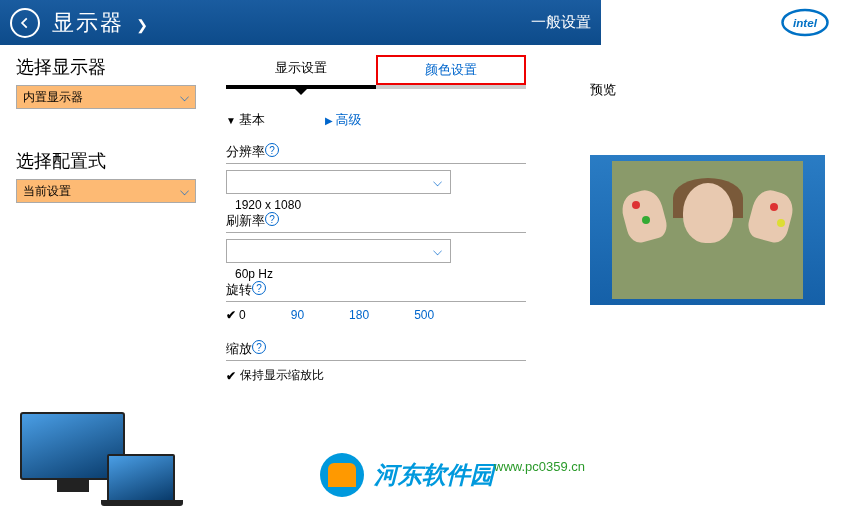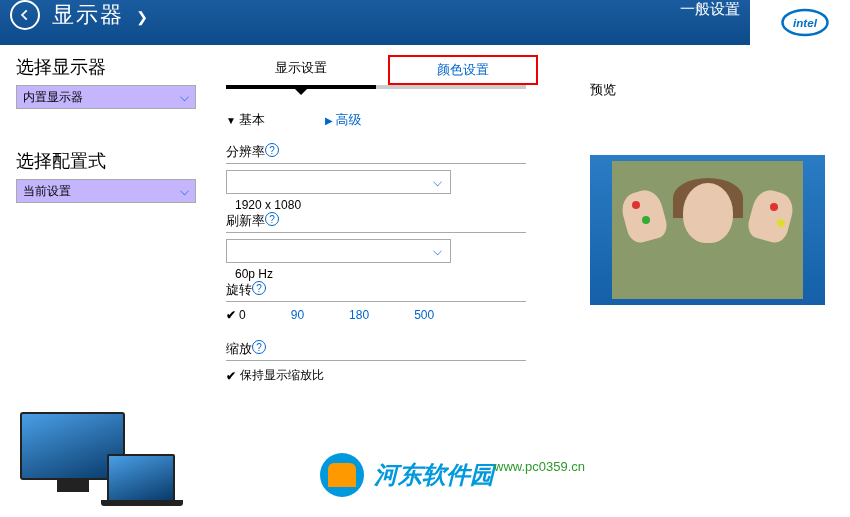--- a/index.html
+++ b/index.html
@@ -1,34 +1,34 @@
 <!DOCTYPE html>
 <html><head>
 <meta charset="utf-8">
 <style>
 * { margin: 0; padding: 0; box-sizing: border-box; font-family: "Microsoft YaHei", Arial, sans-serif; }
 body { width: 850px; height: 517px; background: #fff; position: relative; }
 
-.header { height: 45px; background: linear-gradient(#1a5ca0, #0d4b8a); display: flex; padding: 0 10px; color: #fff; width: 750px; }
+.header { height: 45px; background: linear-gradient(#1a5ca0, #0d4b8a); display: flex; align-items: center; padding: 0 10px; color: #fff; width: 601px; }
 .back-btn { width: 30px; height: 30px; border: 2px solid #fff; border-radius: 50%; display: flex; align-items: center; justify-content: center; cursor: pointer; }
 .back-btn svg { width: 14px; height: 14px; }
 .header-title { font-size: 22px; margin-left: 12px; letter-spacing: 2px; }
 .header-title .chev { margin-left: 4px; font-size: 14px; }
 .header-right { margin-left: auto; font-size: 15px; }
 .intel-logo { position: absolute; right: 20px; top: 5px; width: 50px; height: 35px; }
 
 .content { display: flex; padding: 10px 0 0 16px; }
 .sidebar { width: 190px; }
 .side-label { font-size: 18px; margin-bottom: 6px; }
-.dropdown { width: 180px; height: 24px; border: 1px solid #aaa; display: flex; align-items: center; padding: 0 6px; font-size: 12px; cursor: pointer; background: #c4b5fd; margin-bottom: 40px; }
+.dropdown { width: 180px; height: 24px; border: 1px solid #aaa; display: flex; align-items: center; padding: 0 6px; font-size: 12px; cursor: pointer; background: #fdba74; margin-bottom: 40px; }
 .dropdown .dd-text { flex: 1; }
 .dropdown .dd-arrow { color: #0066cc; }
 
 .main { flex: 1; padding-left: 20px; }
-.tabs { display: flex; gap: 12px; }
+.tabs { display: flex; }
 .tab { width: 150px; text-align: center; padding: 4px 0; font-size: 13px; cursor: pointer; }
 .tab.active { color: #000; }
 .tab.inactive { color: #0066cc; }
 .tab-highlighted { border: 2px solid #e00; }
 .tab-underline { display: flex; }
 .uline { height: 4px; width: 150px; position: relative; }
 .uline.black { background: #000; }
 .uline.gray { background: #ccc; }
 .uline.black::after { content: ''; position: absolute; left: 50%; bottom: -6px; transform: translateX(-50%); border-left: 6px solid transparent; border-right: 6px solid transparent; border-top: 6px solid #000; }
 

